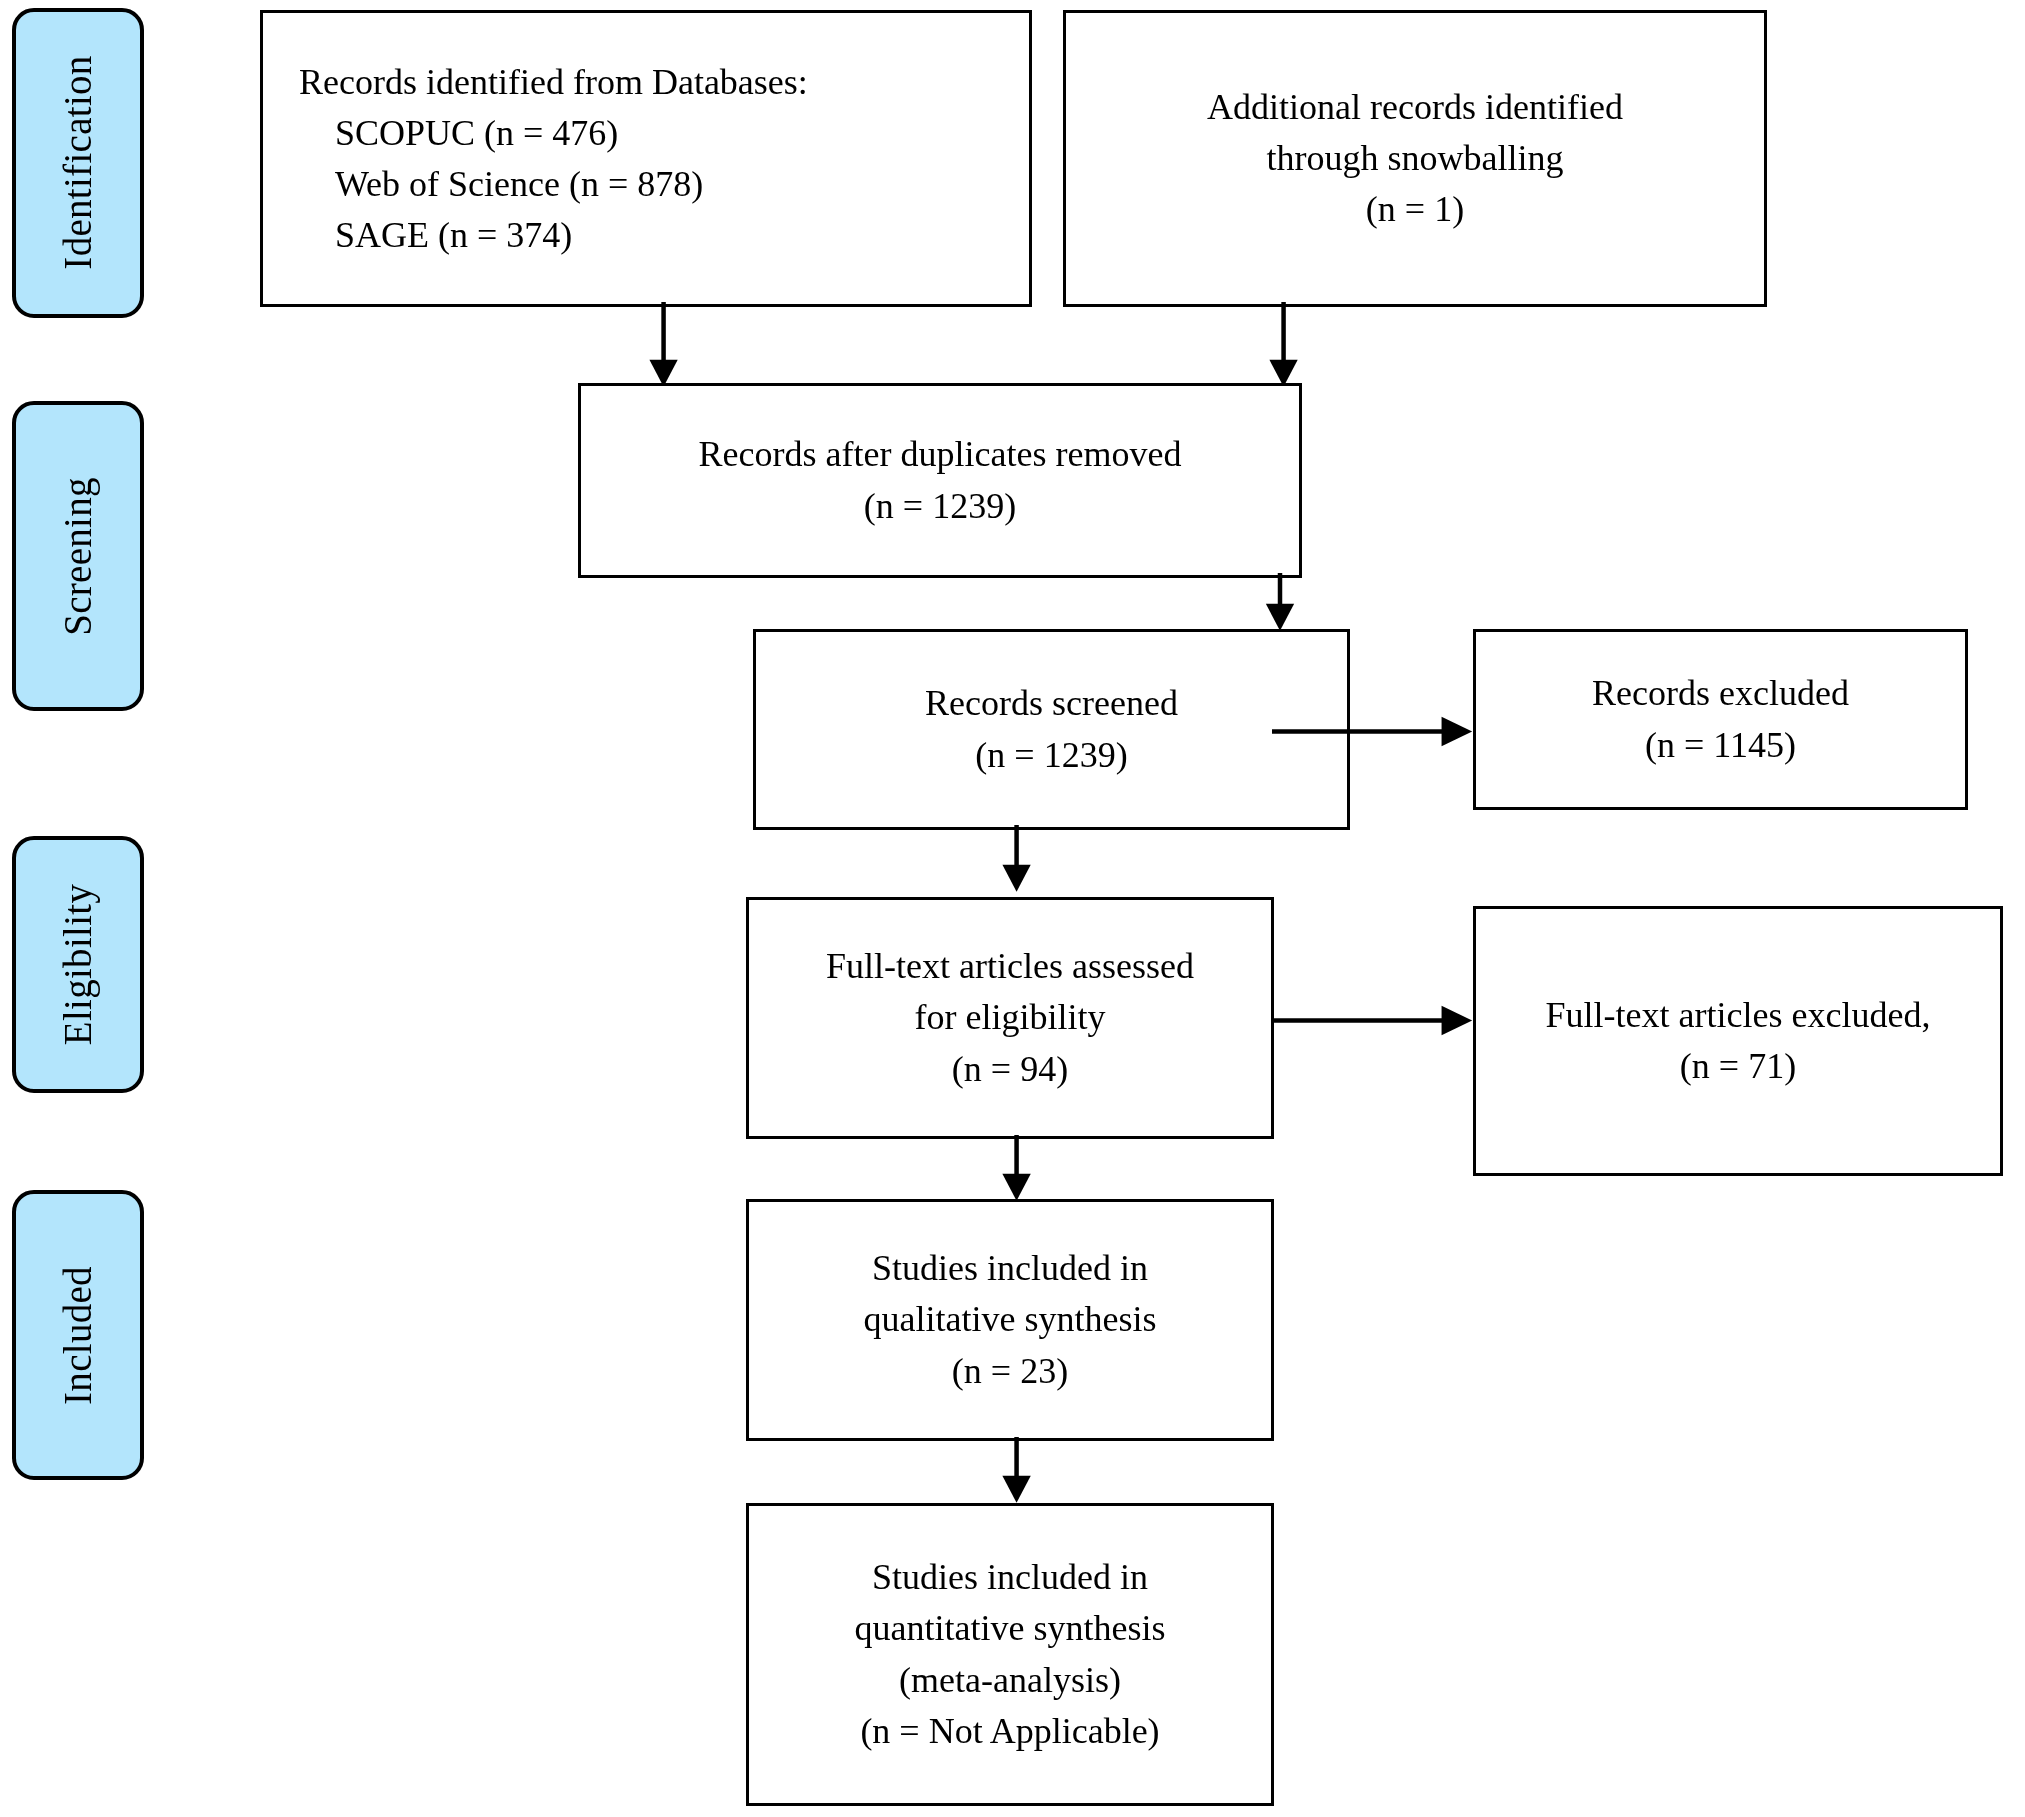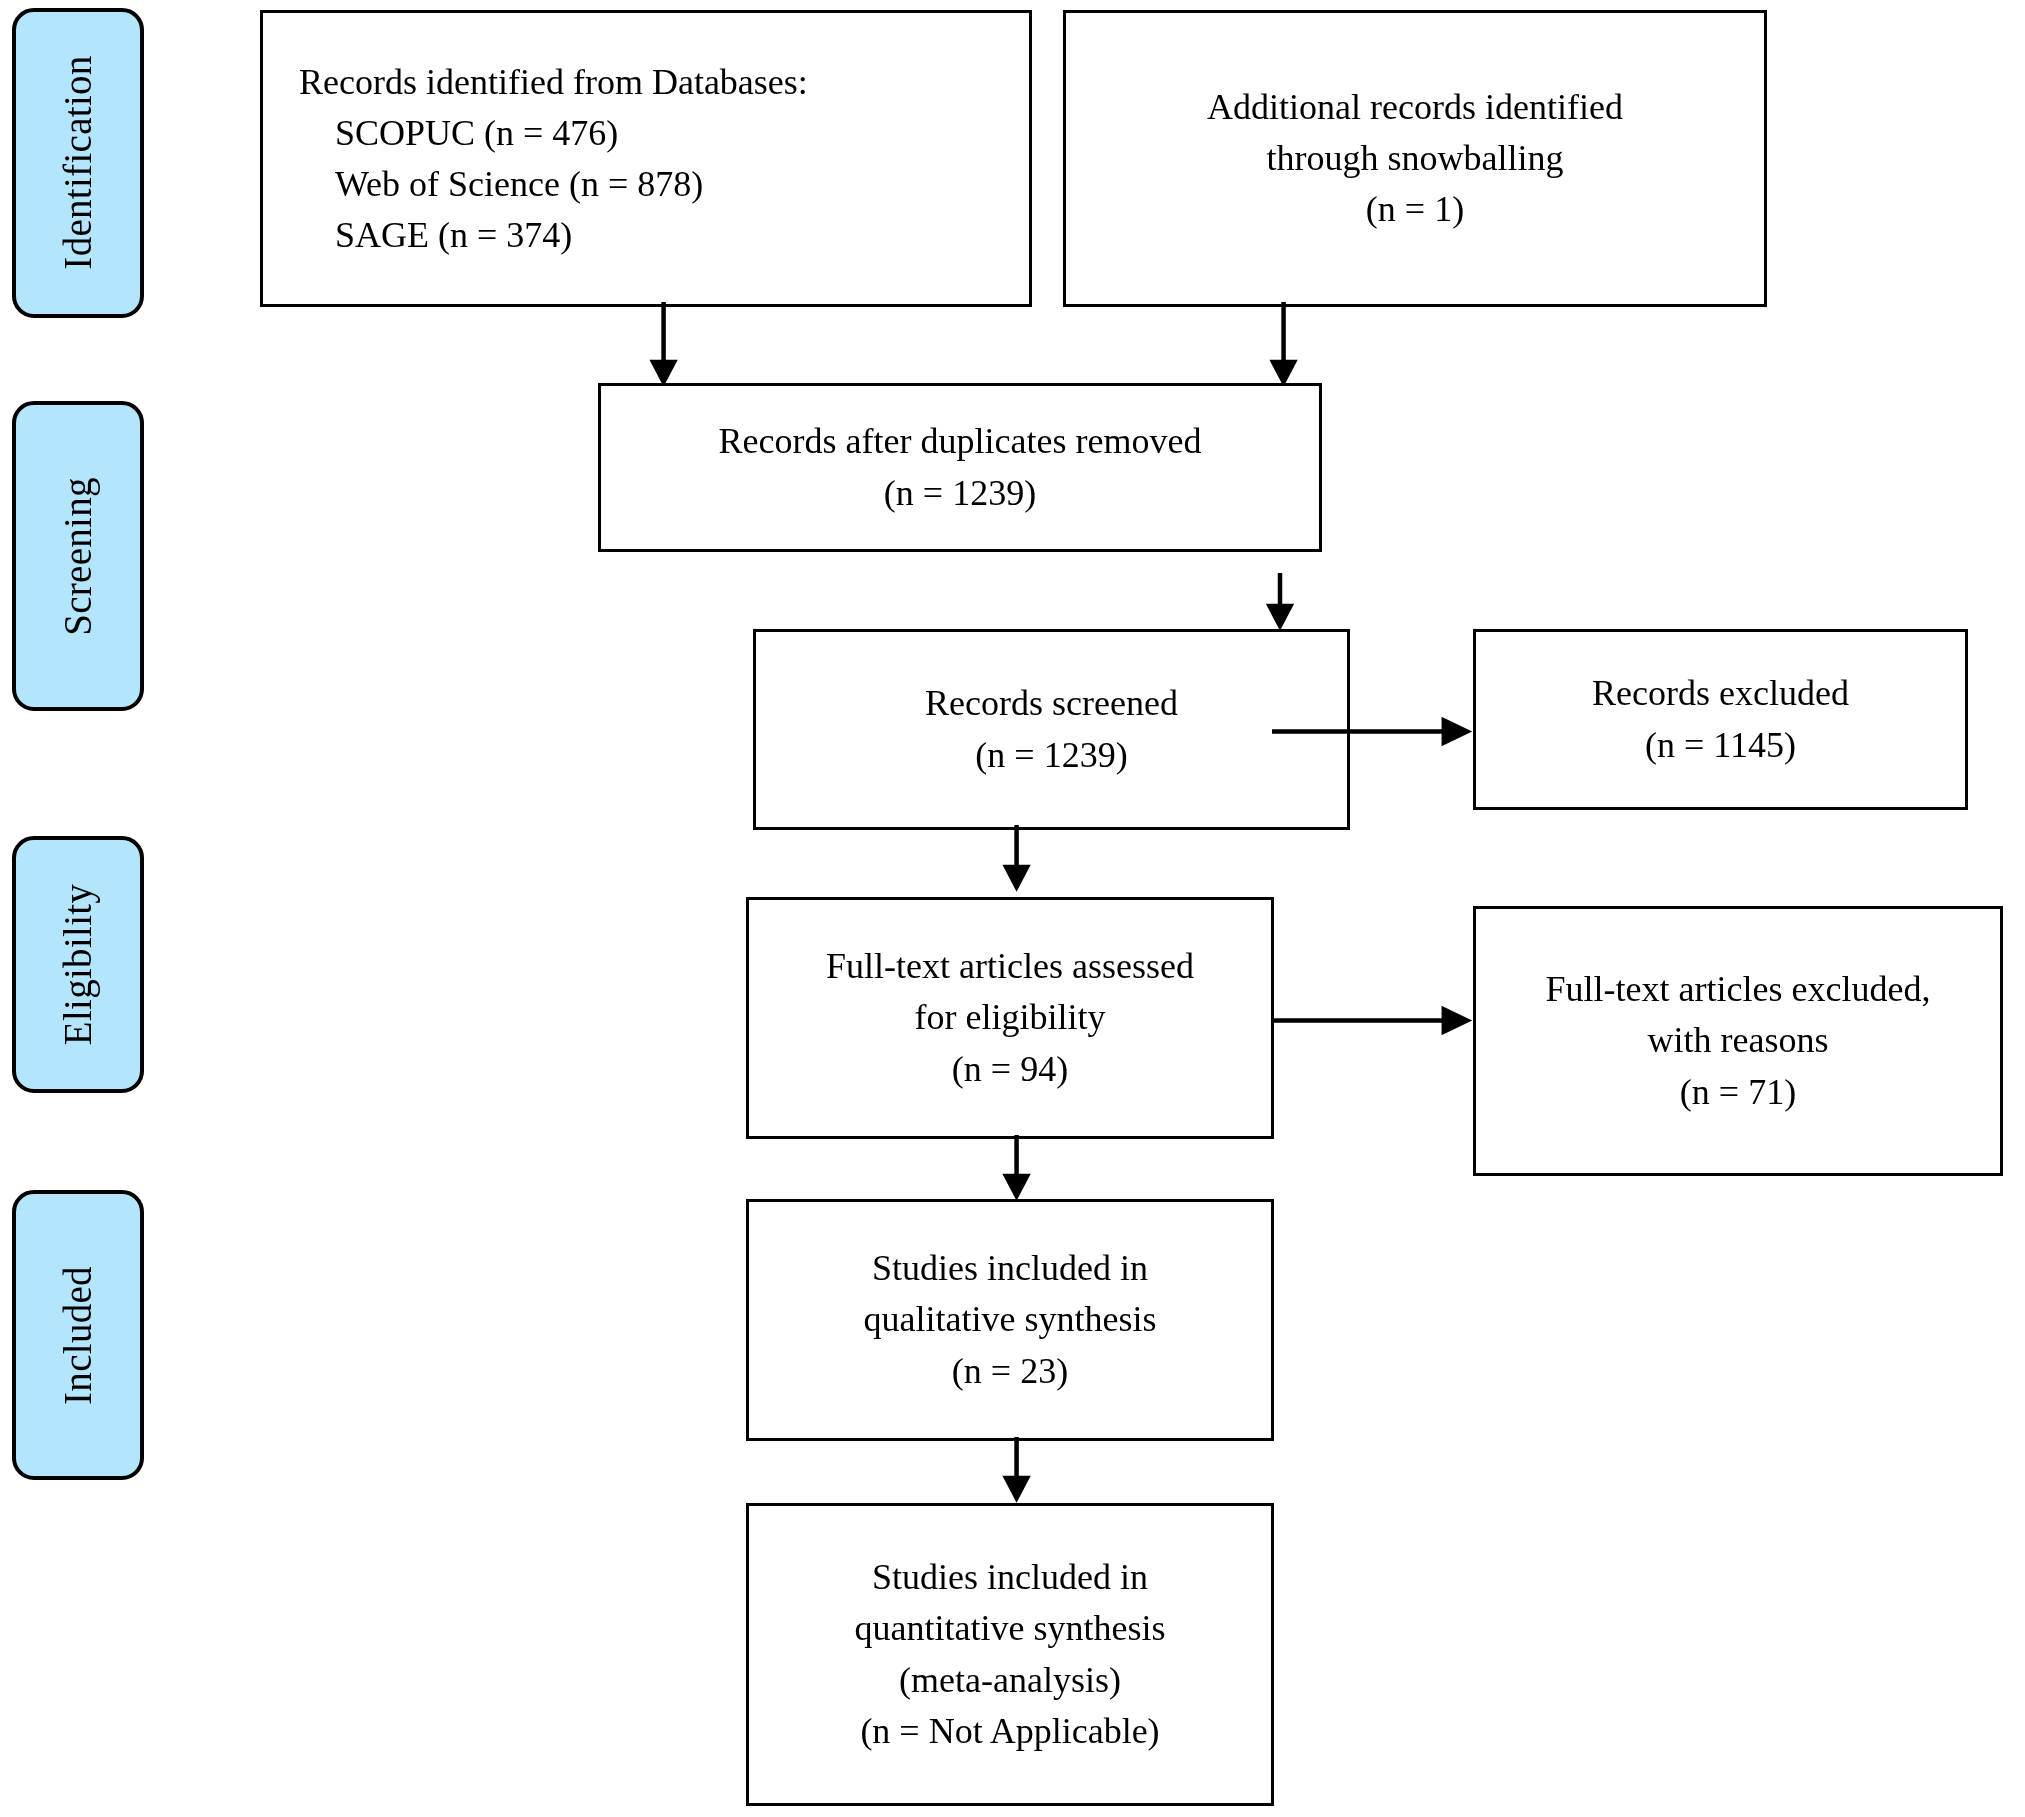--- a/index.html
+++ b/index.html
@@ -103,21 +103,21 @@
   <svg class="conn" style="left:630px; top:302px; width:71px; height:90px;" viewBox="0 0 110 140">
     <line x1="52" y1="0" x2="52" y2="104"></line>
     <polygon points="52,132 30,90 74,90"></polygon>
   </svg>
 
   <svg class="conn" style="left:1250px; top:302px; width:71px; height:90px;" viewBox="0 0 110 140">
     <line x1="52" y1="0" x2="52" y2="104"></line>
     <polygon points="52,132 30,90 74,90"></polygon>
   </svg>
 
-  <div class="node center" style="left:598px; top:383px; width:724px; height:169px;">
+  <div class="node center" style="left:578px; top:383px; width:724px; height:195px;">
     <span class="line">Records after duplicates removed</span>
     <span class="line">(n = 1239)</span>
   </div>
 
   <svg class="conn" style="left:1240px; top:573px; width:71px; height:63px;" viewBox="0 0 110 98">
     <line x1="62" y1="0" x2="62" y2="62"></line>
     <polygon points="62,90 40,48 84,48"></polygon>
   </svg>
 
   <div class="node center" style="left:753px; top:629px; width:597px; height:201px;">
@@ -141,21 +141,20 @@
   </svg>
 
   <div class="node center" style="left:746px; top:897px; width:528px; height:242px;">
     <span class="line">Full-text articles assessed</span>
     <span class="line">for eligibility</span>
     <span class="line">(n = 94)</span>
   </div>
 
   <div class="node center" style="left:1473px; top:906px; width:530px; height:270px;">
     <span class="line">Full-text articles excluded,</span>
-    <span class="line">with reasons</span>
     <span class="line">(n = 71)</span>
   </div>
 
   <svg class="conn" style="left:1271px; top:995px; width:206px; height:51px;" viewBox="0 0 320 80">
     <line x1="0" y1="40" x2="272" y2="40"></line>
     <polygon points="314,40 266,17 266,63"></polygon>
   </svg>
 
   <svg class="conn" style="left:983px; top:1135px; width:71px; height:71px;" viewBox="0 0 110 110">
     <line x1="52" y1="0" x2="52" y2="74"></line>

